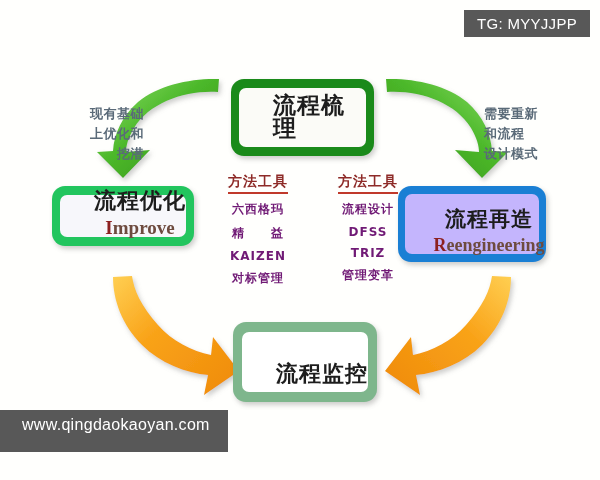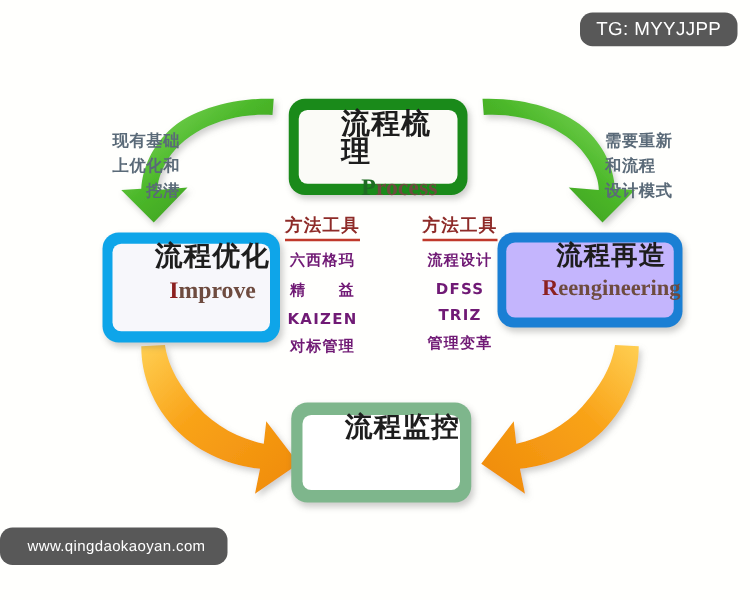--- a/index.html
+++ b/index.html
@@ -22,35 +22,34 @@
   
   .wm {
     position: absolute;
     background: #585858;
     color: #ffffff;
     font-family: "Liberation Sans", sans-serif;
     letter-spacing: .3px;
     display: flex;
     align-items: center;
     justify-content: center;
-    border-radius: 10px;
   }
   #wm-top {
     right: 10px;
     top: 10px;
     height: 27px;
     padding: 0 13px;
     font-size: 15px;
   }
   #wm-bottom {
     left: 0;
     bottom: 28px;
     height: 30px;
-    padding: 0 18px 0 22px;
-    font-size: 12px;
+    padding: 0 18px 12px 22px;
+    font-size: 16px;
   }
 
   
   .node {
     position: absolute;
     border-radius: 13px;
     box-sizing: border-box;
     display: flex;
     align-items: center;
     justify-content: center;
@@ -58,21 +57,21 @@
   }
   .node .inner {
     box-sizing: border-box;
     width: 100%;
     height: 100%;
     border-radius: 7px;
     background: #fbfbf7;
     display: flex;
     flex-direction: column;
     align-items: center;
-    justify-content: flex-start;
+    justify-content: flex-end;
     line-height: 1;
     padding-left: 34px;
   }
   .cn {
     font-family: "DejaVu Sans", sans-serif;
     font-weight: 700;
     color: #1d1d1d;
     letter-spacing: 1px;
   }
   .en {
@@ -87,22 +86,22 @@
     left: 231px; top: 79px; width: 143px; height: 77px;
     background: #1a8a1a;
     padding: 9px 8px;
   }
   #node-process .cn { font-size: 23px; margin-bottom: 7px; }
   #node-process .en { font-size: 19px; }
   #node-process .en .cap { color: #1f6b22; }
 
   
   #node-improve {
-    left: 82px; top: 186px; width: 142px; height: 88px;
-    background: #0ea5e9;
+    left: 52px; top: 186px; width: 142px; height: 60px;
+    background: #22c55e;
     padding: 9px 8px;
   }
   #node-improve .cn { font-size: 22px; margin-bottom: 6px; }
   #node-improve .en { font-size: 19px; }
   #node-improve .inner { background: #f7f7fb; }
 
   
   #node-reengineering {
     left: 398px; top: 186px; width: 148px; height: 76px;
     background: #1a7fd4;
@@ -265,21 +264,20 @@
 
   <div class="note" id="note-right">
     <div>需要重新</div>
     <div>和流程</div>
     <div>设计模式</div>
   </div>
 
   <div class="node" id="node-process">
     <div class="inner">
       <div class="cn">流程梳理</div>
-      <div class="en"><span class="cap">P</span><span>rocess</span></div>
     </div>
   </div>
 
   <div class="node" id="node-improve">
     <div class="inner">
       <div class="cn">流程优化</div>
       <div class="en"><span class="cap">I</span><span>mprove</span></div>
     </div>
   </div>
 

